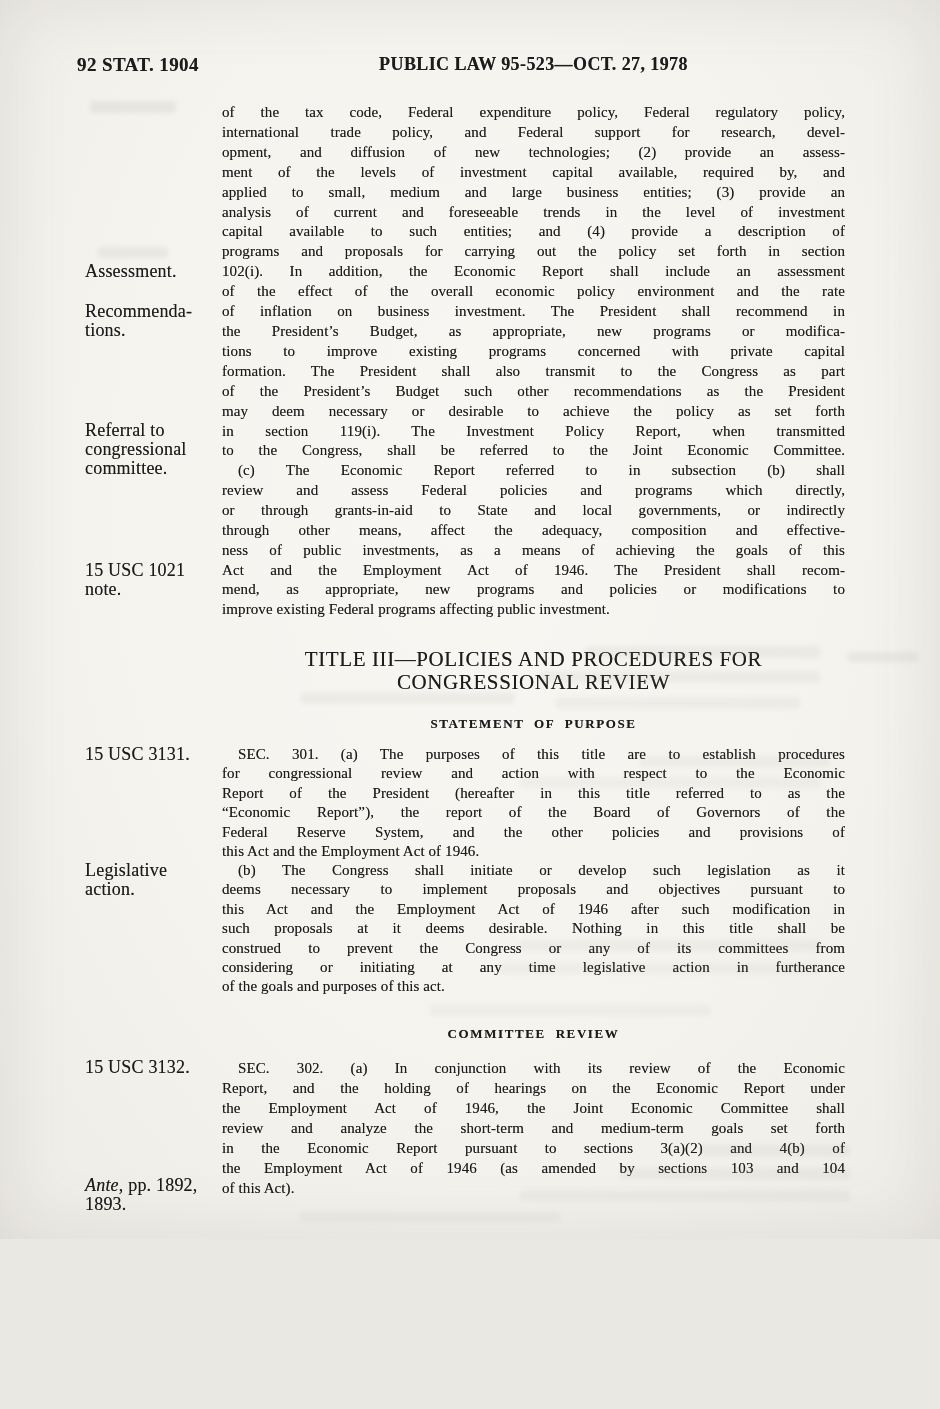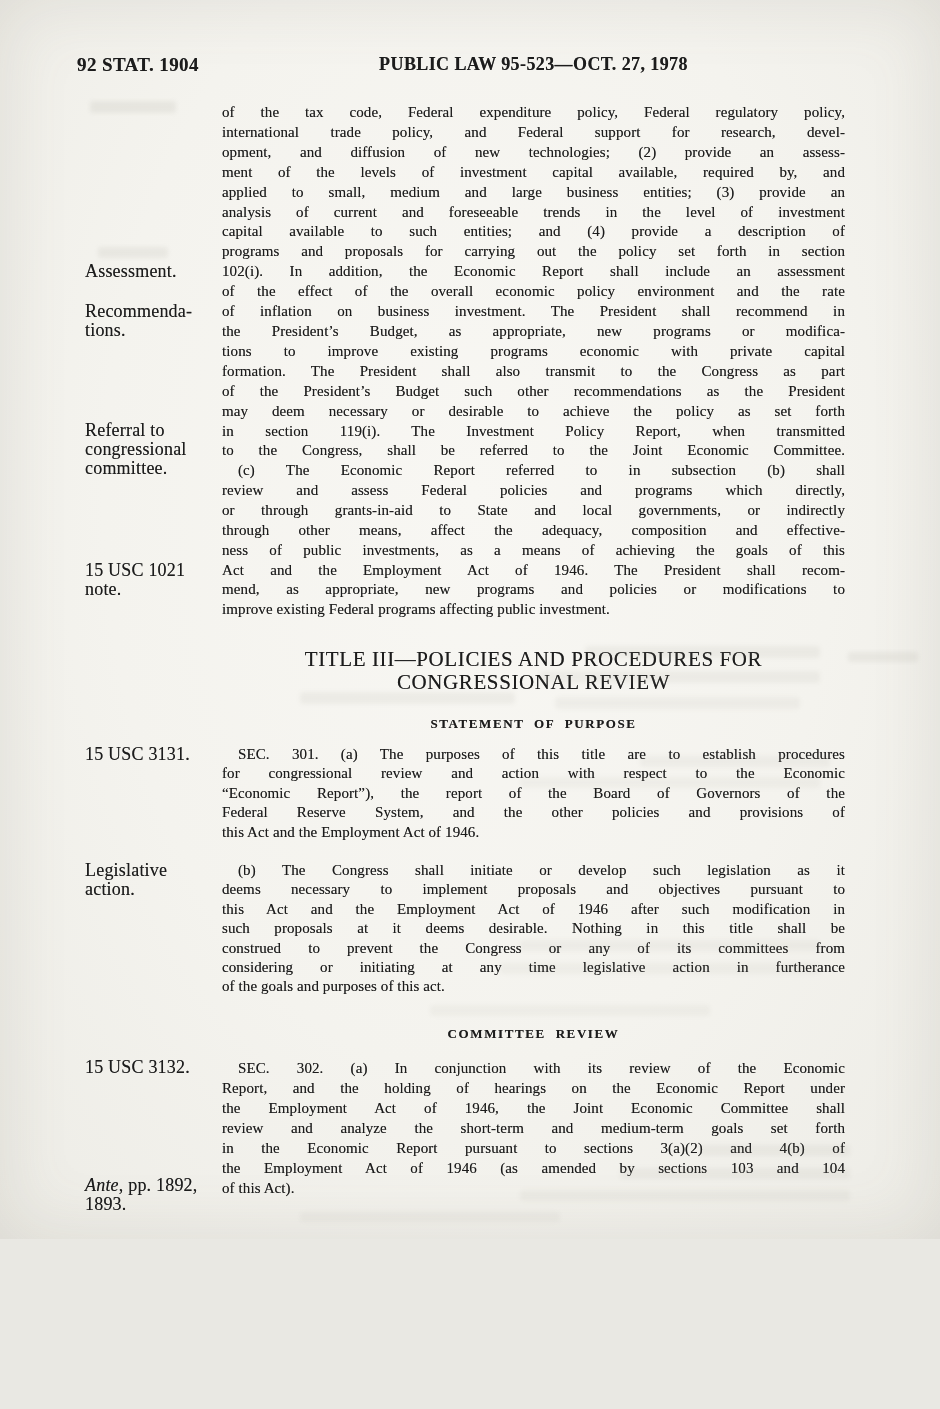--- a/index.html
+++ b/index.html
@@ -157,21 +157,21 @@
         <div class="line just">opment, and diffusion of new technologies; (2) provide an assess-</div>
         <div class="line just">ment of the levels of investment capital available, required by, and</div>
         <div class="line just">applied to small, medium and large business entities; (3) provide an</div>
         <div class="line just">analysis of current and foreseeable trends in the level of investment</div>
         <div class="line just">capital available to such entities; and (4) provide a description of</div>
         <div class="line just">programs and proposals for carrying out the policy set forth in section</div>
         <div class="line just">102(i). In addition, the Economic Report shall include an assessment</div>
         <div class="line just">of the effect of the overall economic policy environment and the rate</div>
         <div class="line just">of inflation on business investment. The President shall recommend in</div>
         <div class="line just">the President’s Budget, as appropriate, new programs or modifica-</div>
-        <div class="line just">tions to improve existing programs economic with private capital</div>
+        <div class="line just">tions to improve existing programs concerned with private capital</div>
         <div class="line just">formation. The President shall also transmit to the Congress as part</div>
         <div class="line just">of the President’s Budget such other recommendations as the President</div>
         <div class="line just">may deem necessary or desirable to achieve the policy as set forth</div>
         <div class="line just">in section 119(i). The Investment Policy Report, when transmitted</div>
         <div class="line just">to the Congress, shall be referred to the Joint Economic Committee.</div>
       </div>
       <div class="block para ink" style="top: 461px; line-height: 19.9px;">
         <div class="line just indent">(c) The Economic Report referred to in subsection (b) shall</div>
         <div class="line just">review and assess Federal policies and programs which directly,</div>
         <div class="line just">or through grants-in-aid to State and local governments, or indirectly</div>
@@ -184,20 +184,21 @@
       <div class="block title ink" style="top: 648px;">
         <div class="line">TITLE III—POLICIES AND PROCEDURES FOR</div>
         <div class="line">CONGRESSIONAL REVIEW</div>
       </div>
       <div class="block subhead ink" style="top: 716px;">
         <div class="line">STATEMENT OF PURPOSE</div>
       </div>
       <div class="block para ink" style="top: 745px; line-height: 19.4px;">
         <div class="line just indent">SEC. 301. (a) The purposes of this title are to establish procedures</div>
         <div class="line just">for congressional review and action with respect to the Economic</div>
+        <div class="line just">Report of the President (hereafter in this title referred to as the</div>
         <div class="line just">“Economic Report”), the report of the Board of Governors of the</div>
         <div class="line just">Federal Reserve System, and the other policies and provisions of</div>
         <div class="line">this Act and the Employment Act of 1946.</div>
       </div>
       <div class="block para ink" style="top: 861px; line-height: 19.4px;">
         <div class="line just indent">(b) The Congress shall initiate or develop such legislation as it</div>
         <div class="line just">deems necessary to implement proposals and objectives pursuant to</div>
         <div class="line just">this Act and the Employment Act of 1946 after such modification in</div>
         <div class="line just">such proposals at it deems desirable. Nothing in this title shall be</div>
         <div class="line just">construed to prevent the Congress or any of its committees from</div>

